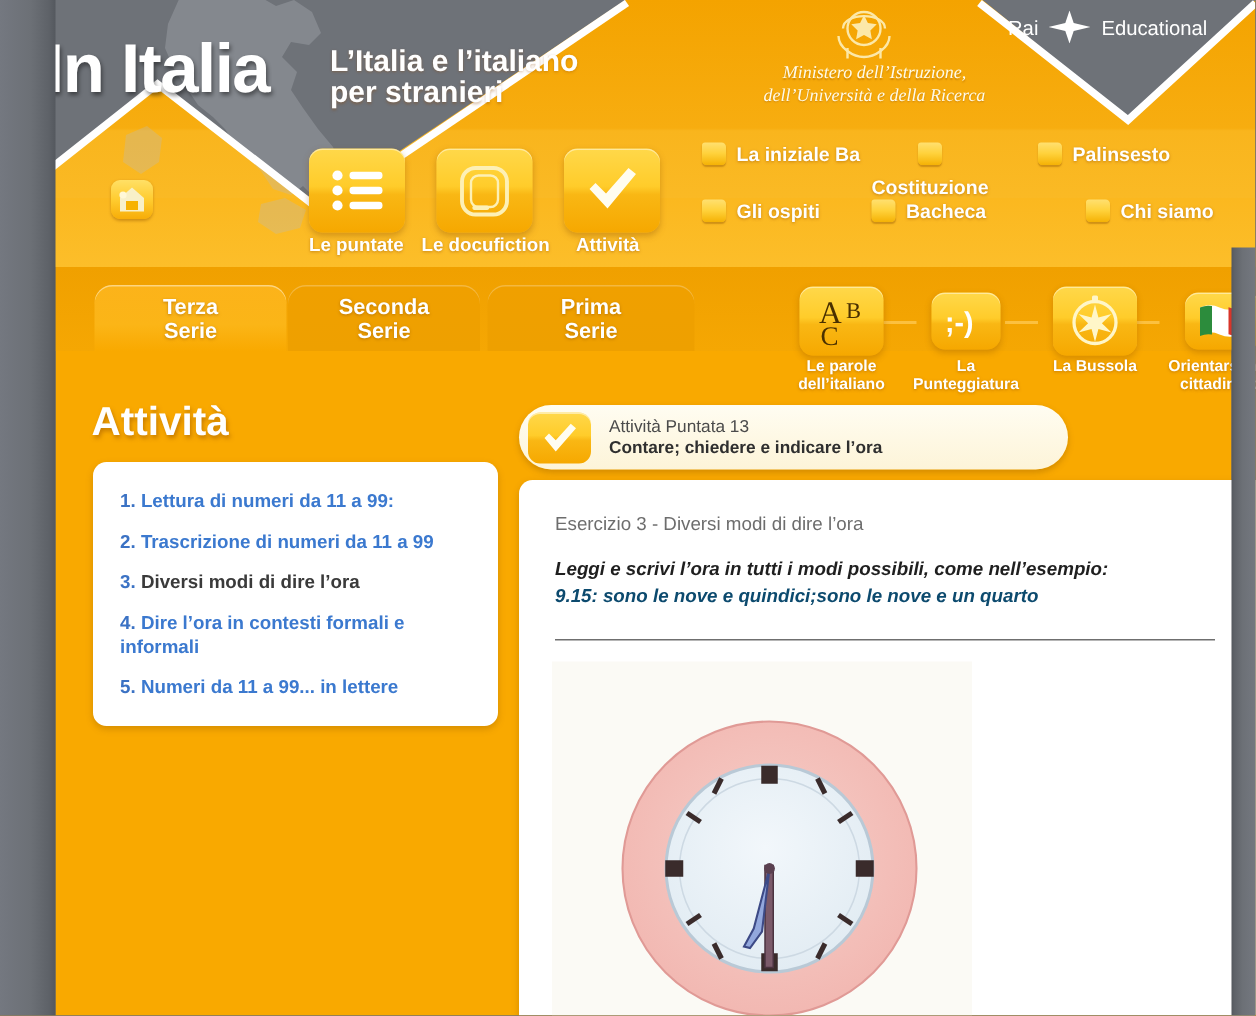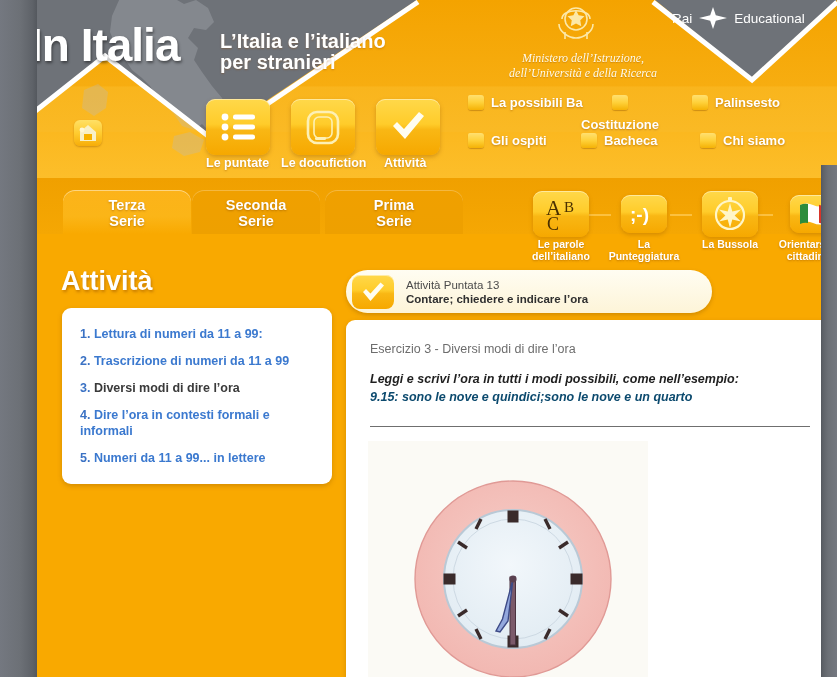--- a/index.html
+++ b/index.html
@@ -74,21 +74,20 @@
     font-size: 20px; font-weight: bold; color: #ffffff; line-height: 21px;
     text-shadow: 0 1px 2px rgba(140,70,0,.35);
   }
 
   .min-logo { position: absolute; left: 553px; top: 2px; z-index: 8; width: 46px; height: 38px; }
   .min-text {
     position: absolute; left: 480px; top: 41px; width: 206px; z-index: 8;
     text-align: center; color: #fffbe8; font-size: 12px; line-height: 15px;
     font-family: "Liberation Serif", serif; font-style: italic;
     text-shadow: 0 1px 1px rgba(150,80,0,.4);
-    margin-top: 10px;
   }
   .rai-wrap {
     position: absolute; left: 672px; top: 7px; z-index: 9;
     display: flex; align-items: center; gap: 7px;
     color: #ffffff; font-size: 13.5px; font-weight: normal;
   }
   .rai-star { width: 28px; height: 22px; }
 
   
   .bigbtn {
@@ -296,39 +295,39 @@
       </svg>
     </div>
 
     <div class="bigbtn-label" style="left:42px;top:155px;margin-top:41px;">Pagina iniziale</div>
     <div class="bigbtn-label" style="left:206px;top:156px;">Le puntate</div>
     <div class="bigbtn-label" style="left:281px;top:156px;">Le docufiction</div>
     <div class="bigbtn-label" style="left:384px;top:156px;">Attività</div>
 
     <div class="flink" style="left:468px;top:95px;">
       <i class="folder"></i>
-      <span>La possibili Ba</span>
+      <span>La iniziale Ba</span>
     </div>
     <div class="flink" style="left:581px;top:95px;flex-direction:column;">
       <i class="folder"></i>
       <span>Costituzione</span>
     </div>
     <div class="flink" style="left:692px;top:95px;">
       <i class="folder"></i>
       <span>Palinsesto</span>
     </div>
     <div class="flink" style="left:468px;top:133px;">
       <i class="folder"></i>
       <span>Gli ospiti</span>
     </div>
     <div class="flink" style="left:581px;top:133px;">
       <i class="folder"></i>
       <span>Bacheca</span>
     </div>
-    <div class="flink" style="left:700px;top:133px;">
+    <div class="flink" style="left:724px;top:133px;">
       <i class="folder"></i>
       <span>Chi siamo</span>
     </div>
   </div>
 
   <div class="tabstrip">
     <div class="tabs-bg"></div>
 
     <div class="tab active" style="left:26px;width:128px;">
       <div>Terza</div>

